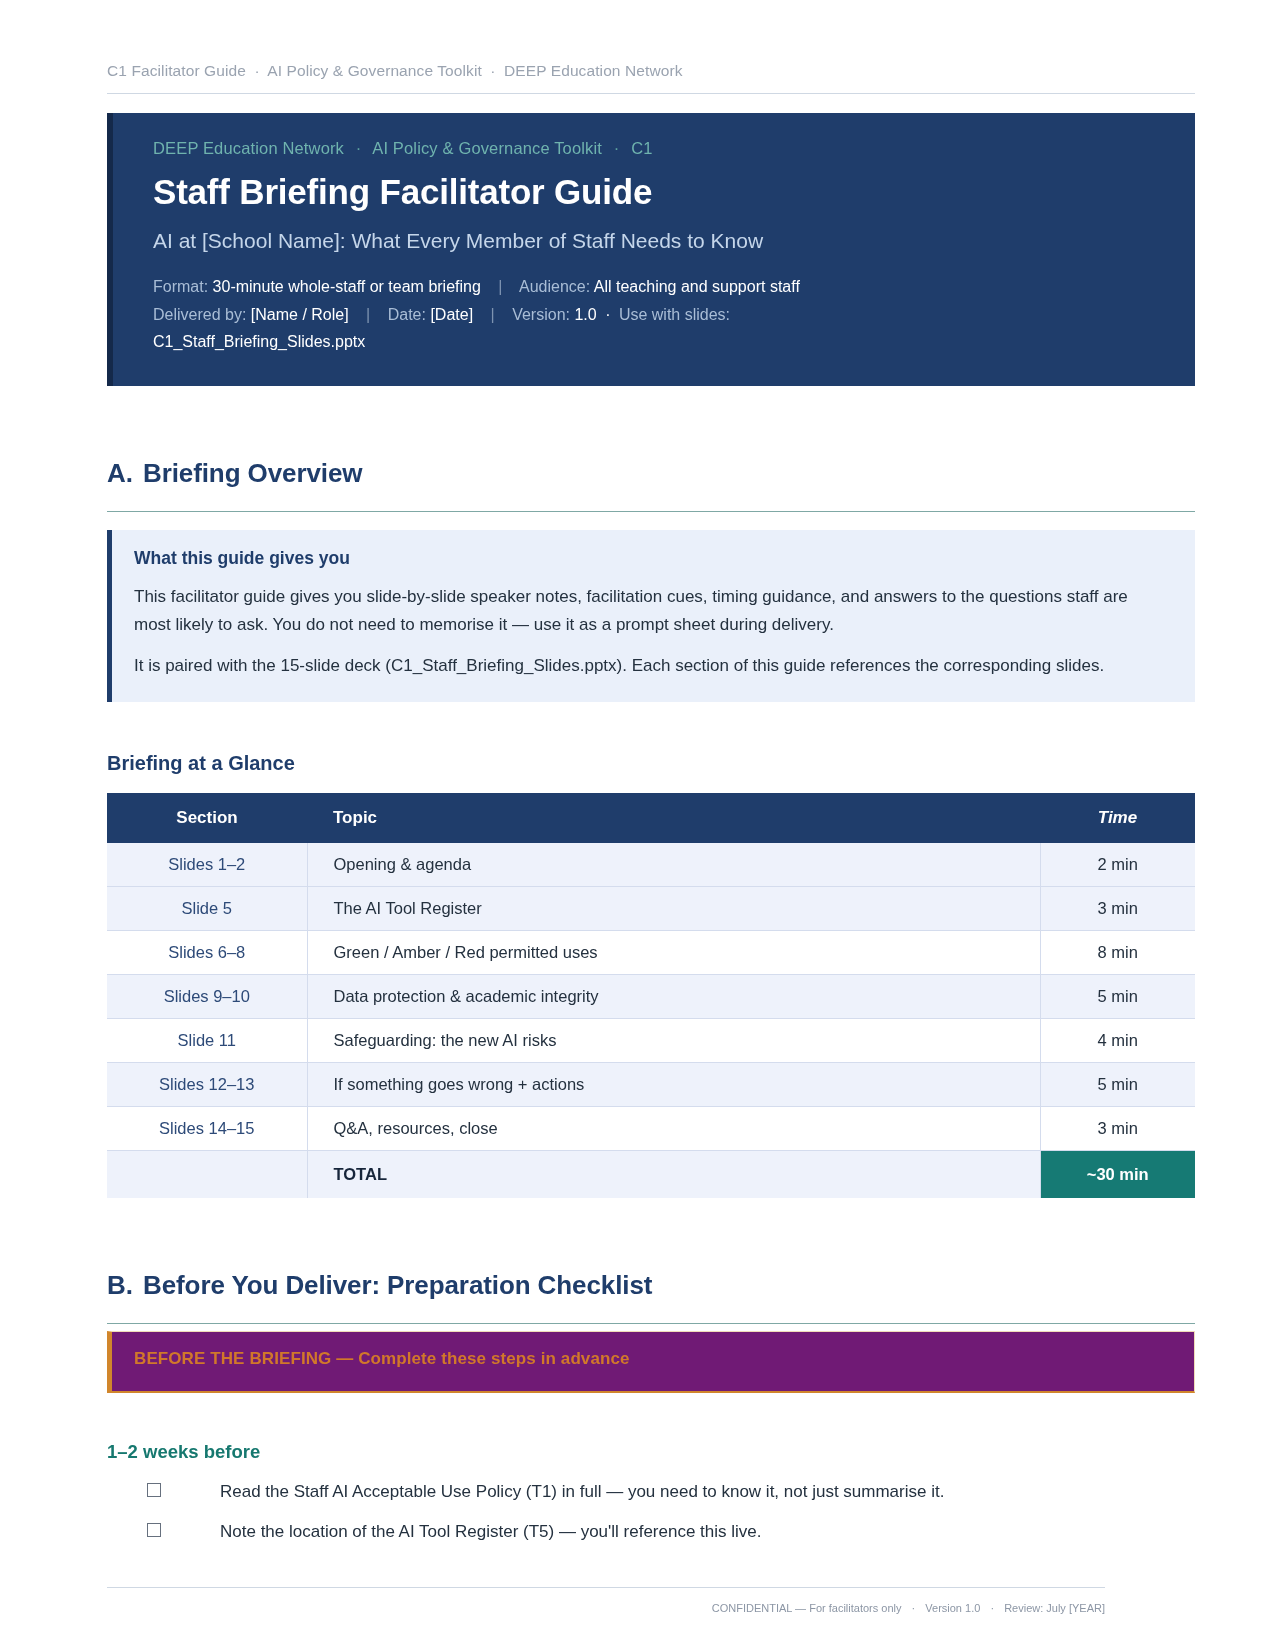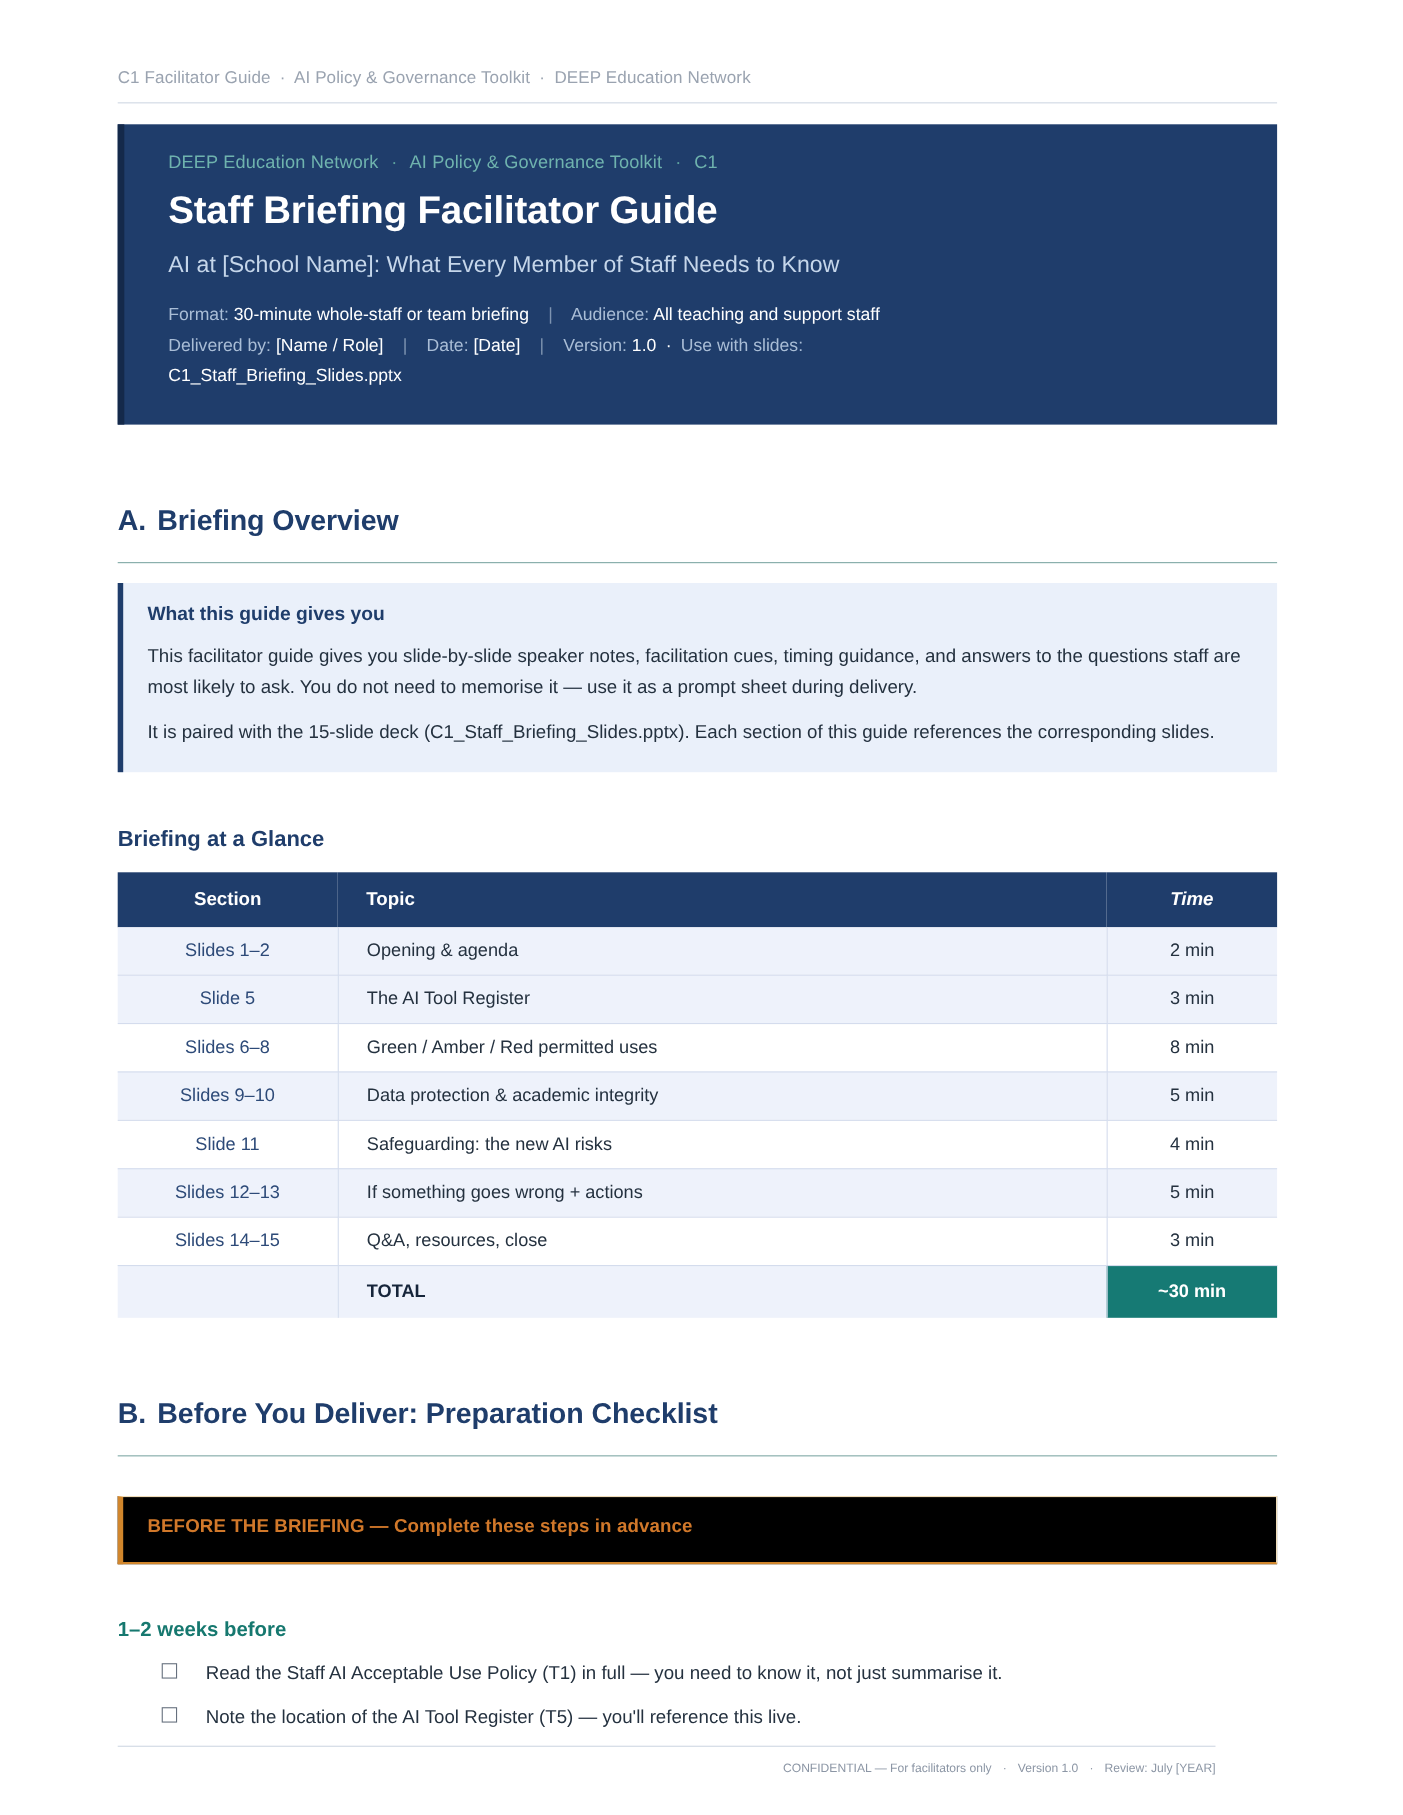--- a/index.html
+++ b/index.html
@@ -9,21 +9,21 @@
     width: 1275px;
     min-height: 1650px;
     background: #ffffff;
     font-family: "Liberation Sans", sans-serif;
     color: #1d2a3a;
     -webkit-font-smoothing: antialiased;
   }
   .page {
     width: 1275px;
     min-height: 1650px;
-    padding: 62px 114px 0 107px;
+    padding: 62px 80px 0 107px;
     position: relative;
   }
 
   
   .runhead {
     font-size: 15.5px;
     color: #9aa3b0;
     letter-spacing: 0.1px;
     padding-bottom: 13px;
     border-bottom: 1.5px solid #cfd8e3;
@@ -165,22 +165,22 @@
     background: #167a74;
     color: #ffffff;
     font-weight: bold;
     text-align: center;
     padding: 14px 10px;
     border-right: none;
   }
 
   
   .callout-warn {
-    margin-top: 36px;
-    background: #000000;
+    margin-top: 7px;
+    background: #701a75;
     border-left: 5px solid #d1862c;
     border-top: 1px solid #f0dcb8;
     border-right: 1px solid #f0dcb8;
     border-bottom: 2px solid #d1862c;
     padding: 17px 24px 22px 22px;
   }
   .callout-warn .cw-title {
     font-size: 17px;
     font-weight: bold;
     color: #d1782a;
@@ -200,20 +200,21 @@
     margin: 0;
     padding: 0 0 0 40px;
   }
   ul.checklist li {
     display: flex;
     align-items: flex-start;
     font-size: 17px;
     line-height: 1.55;
     color: #24313f;
     margin-bottom: 14px;
+    gap: 33px;
   }
   ul.checklist li .box {
     flex: 0 0 auto;
     width: 14px;
     height: 14px;
     border: 1.4px solid #66707e;
     margin: 4px 26px 0 0;
   }
 
   

